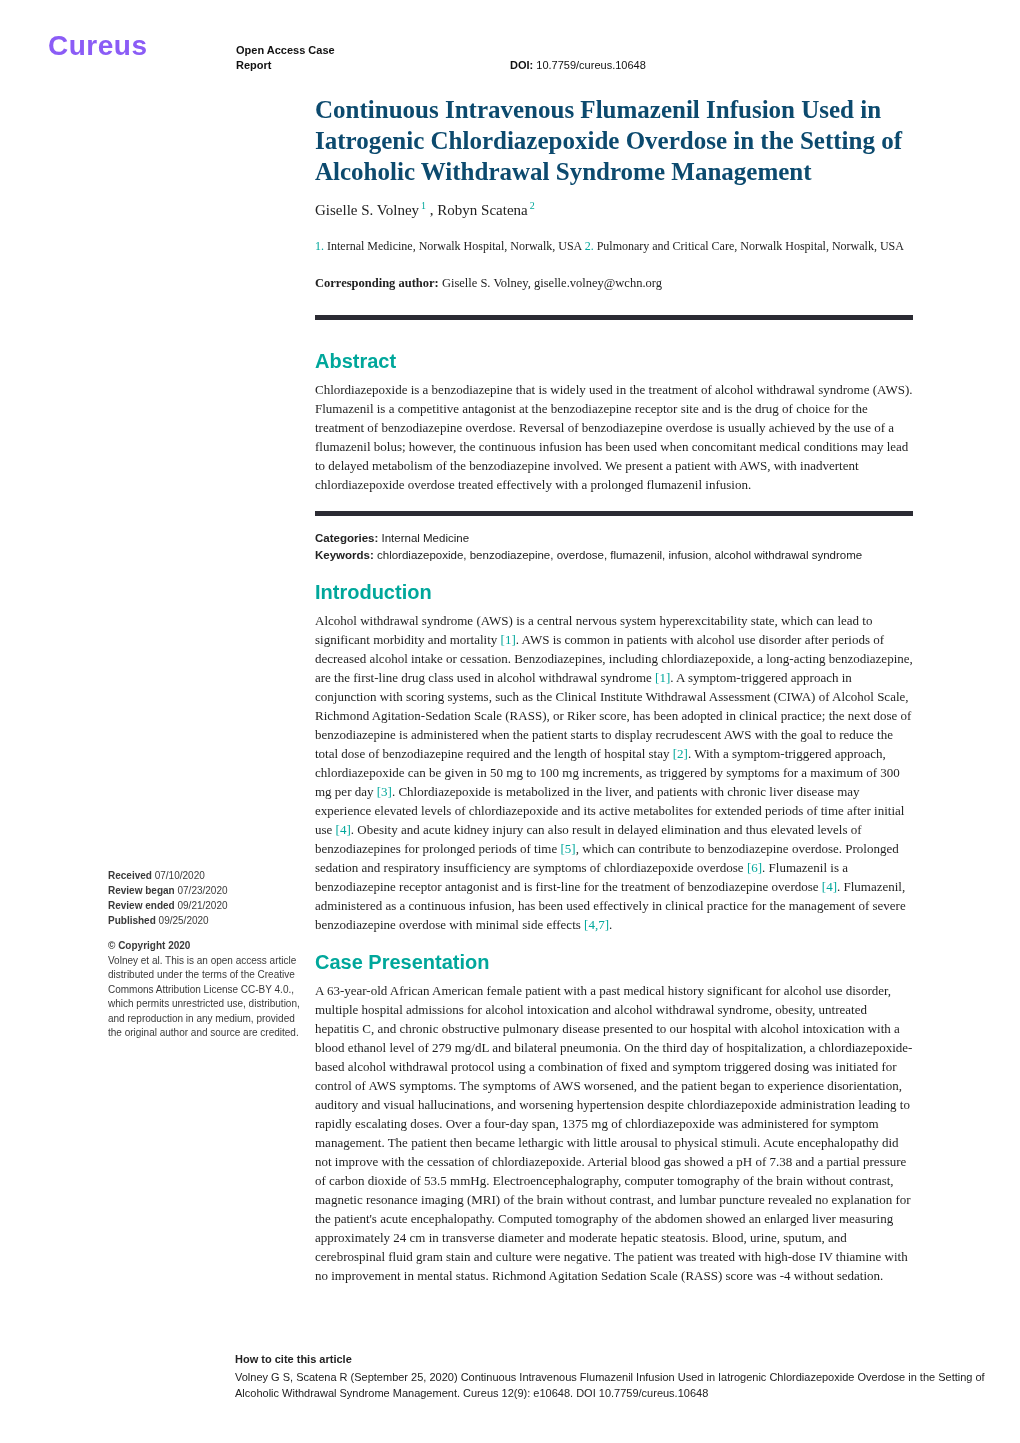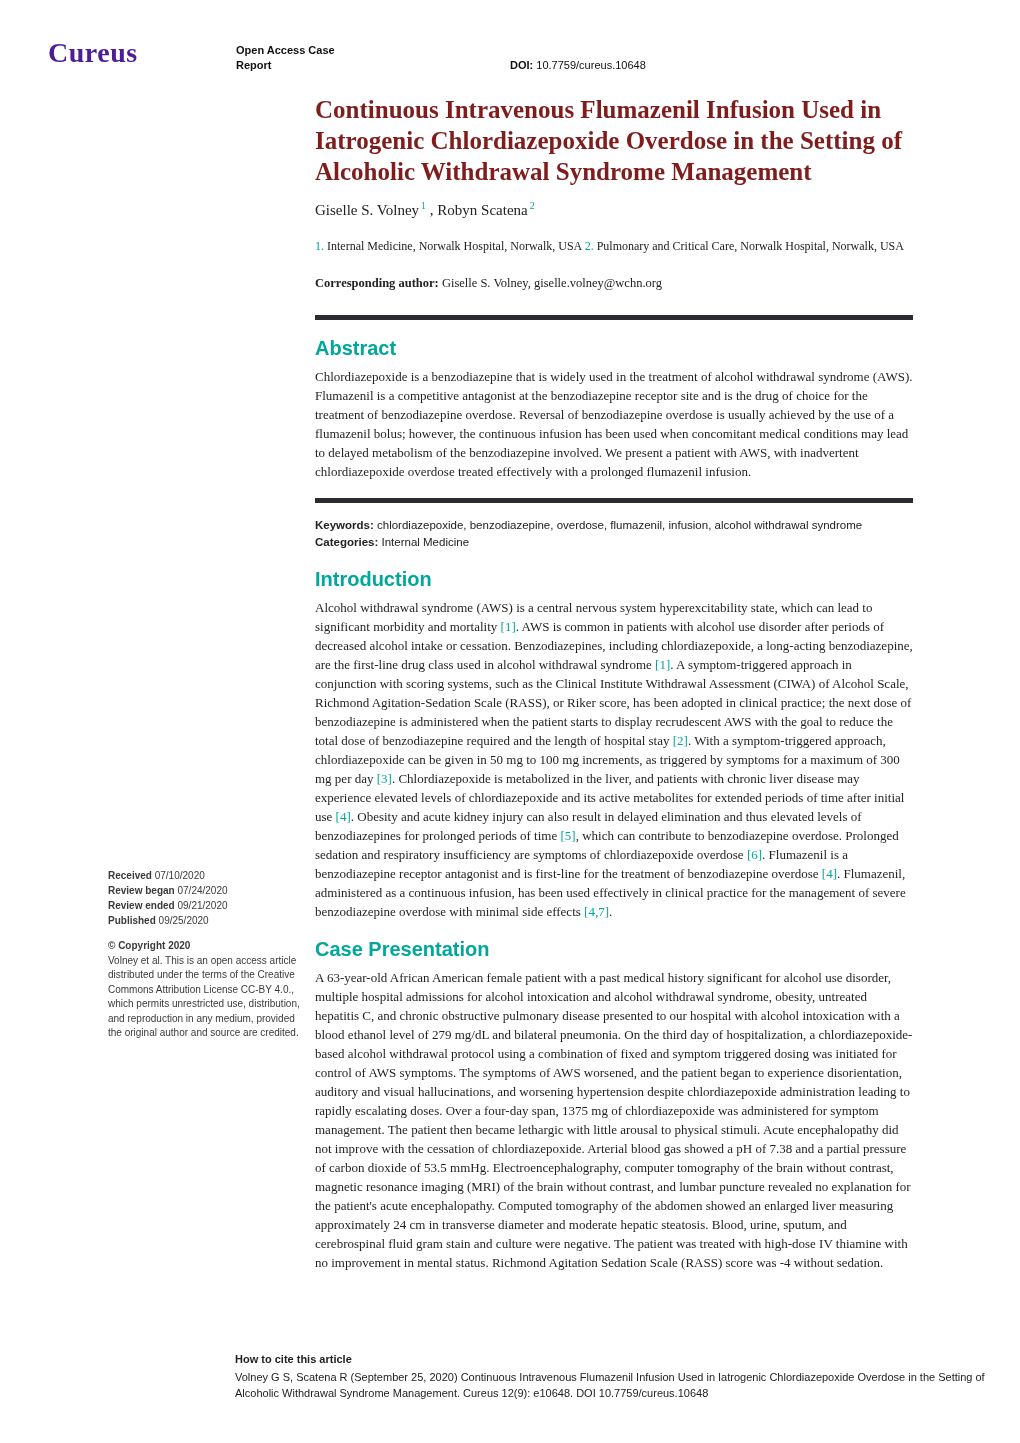--- a/index.html
+++ b/index.html
@@ -5,49 +5,49 @@
   html, body { margin: 0; padding: 0; }
   body {
     width: 1020px; height: 1443px; position: relative; overflow: hidden;
     background: #ffffff; color: #1f1f1f;
     font-family: "Liberation Serif", serif;
   }
   .b { font-weight: bold; }
   .accent { color: var(--accent, #00a79b); }
 
   .logo {
-    position: absolute; left: 48px; top: 37px;
-    font-family: Liberation Serif, serif; font-weight: bold;
-    font-size: 28px; letter-spacing: .5px; color: #4c1d95; cursor: pointer;
+    position: absolute; left: 48px; top: 30px;
+    font-family: Liberation Sans, sans-serif; font-weight: bold;
+    font-size: 28px; letter-spacing: .5px; color: #8b5cf6; cursor: pointer;
   }
   .badge {
     position: absolute; left: 236px; top: 43px;
     font-family: "Liberation Sans", sans-serif; font-size: 11px; font-weight: bold;
     line-height: 1.4; color: #111;
   }
   .doi {
     position: absolute; left: 510px; top: 59px;
     font-family: "Liberation Sans", sans-serif; font-size: 11px; color: #111;
   }
 
   .main { position: absolute; left: 315px; top: 94px; width: 598px; }
   h1 {
-    margin: 0; font-size: 25px; line-height: 31px; font-weight: bold; color: #7f1d1d;
+    margin: 0; font-size: 25px; line-height: 31px; font-weight: bold; color: #0c4a6e;
     font-family: "Liberation Serif", serif;
   }
   .authors { margin-top: 15px; font-size: 15px; color: #222; }
   .authors sup { font-size: 10px; line-height: 0; margin-left: 2px; }
   .affils { margin-top: 20px; font-size: 12px; color: #222; }
   .corresponding { margin-top: 22px; font-size: 12.5px; color: #222; }
 
   .rule { margin-top: 24px; height: 5px; background: #2b2b33; }
   .rule-2 { margin-top: 17px; }
 
   h2 {
-    margin: 17px 0 0 0;
+    margin: 30px 0 0 0;
     font-family: "Liberation Sans", sans-serif; font-size: 20px; font-weight: bold;
     color: var(--accent, #00a79b);
   }
   h2.h2-lg { margin-top: 17px; }
   p.body-text { margin: 7px 0 0 0; font-size: 13px; line-height: 19px; color: #1f1f1f; }
   .cite { color: var(--accent, #00a79b); cursor: pointer; }
 
   .meta {
     margin-top: 14px;
     font-family: "Liberation Sans", sans-serif; font-size: 11.5px; line-height: 17px; color: #222;
@@ -107,26 +107,26 @@
 
   <section>
     <h2>Abstract</h2>
     <p class="body-text">Chlordiazepoxide is a benzodiazepine that is widely used in the treatment of alcohol withdrawal syndrome (AWS). Flumazenil is a competitive antagonist at the benzodiazepine receptor site and is the drug of choice for the treatment of benzodiazepine overdose. Reversal of benzodiazepine overdose is usually achieved by the use of a flumazenil bolus; however, the continuous infusion has been used when concomitant medical conditions may lead to delayed metabolism of the benzodiazepine involved. We present a patient with AWS, with inadvertent chlordiazepoxide overdose treated effectively with a prolonged flumazenil infusion.</p>
   </section>
 
   <div class="rule rule-2"></div>
 
   <div class="meta">
     <div>
+      <span class="b">Categories:</span>
+      <span>Internal Medicine</span>
+    </div>
+    <div>
       <span class="b">Keywords:</span>
       <span>chlordiazepoxide, benzodiazepine, overdose, flumazenil, infusion, alcohol withdrawal syndrome</span>
-    </div>
-    <div>
-      <span class="b">Categories:</span>
-      <span>Internal Medicine</span>
     </div>
   </div>
 
   <section>
     <h2 class="h2-lg">Introduction</h2>
     <p class="body-text">Alcohol withdrawal syndrome (AWS) is a central nervous system hyperexcitability state, which can lead to significant morbidity and mortality <span class="cite">[1]</span>. AWS is common in patients with alcohol use disorder after periods of decreased alcohol intake or cessation. Benzodiazepines, including chlordiazepoxide, a long-acting benzodiazepine, are the first-line drug class used in alcohol withdrawal syndrome <span class="cite">[1]</span>. A symptom-triggered approach in conjunction with scoring systems, such as the Clinical Institute Withdrawal Assessment (CIWA) of Alcohol Scale, Richmond Agitation-Sedation Scale (RASS), or Riker score, has been adopted in clinical practice; the next dose of benzodiazepine is administered when the patient starts to display recrudescent AWS with the goal to reduce the total dose of benzodiazepine required and the length of hospital stay <span class="cite">[2]</span>. With a symptom-triggered approach, chlordiazepoxide can be given in 50 mg to 100 mg increments, as triggered by symptoms for a maximum of 300 mg per day <span class="cite">[3]</span>. Chlordiazepoxide is metabolized in the liver, and patients with chronic liver disease may experience elevated levels of chlordiazepoxide and its active metabolites for extended periods of time after initial use <span class="cite">[4]</span>. Obesity and acute kidney injury can also result in delayed elimination and thus elevated levels of benzodiazepines for prolonged periods of time <span class="cite">[5]</span>, which can contribute to benzodiazepine overdose. Prolonged sedation and respiratory insufficiency are symptoms of chlordiazepoxide overdose <span class="cite">[6]</span>. Flumazenil is a benzodiazepine receptor antagonist and is first-line for the treatment of benzodiazepine overdose <span class="cite">[4]</span>. Flumazenil, administered as a continuous infusion, has been used effectively in clinical practice for the management of severe benzodiazepine overdose with minimal side effects <span class="cite">[4,7]</span>.</p>
   </section>
 
   <section>
     <h2 class="h2-lg">Case Presentation</h2>
@@ -134,21 +134,21 @@
   </section>
 </main>
 
 <aside class="sidebar">
   <div>
     <span class="b">Received</span>
     <span>07/10/2020</span>
   </div>
   <div>
     <span class="b">Review began</span>
-    <span>07/24/2020</span>
+    <span>07/23/2020</span>
   </div>
   <div>
     <span class="b">Review ended</span>
     <span>09/21/2020</span>
   </div>
   <div>
     <span class="b">Published</span>
     <span>09/25/2020</span>
   </div>
   <div class="copyright">

